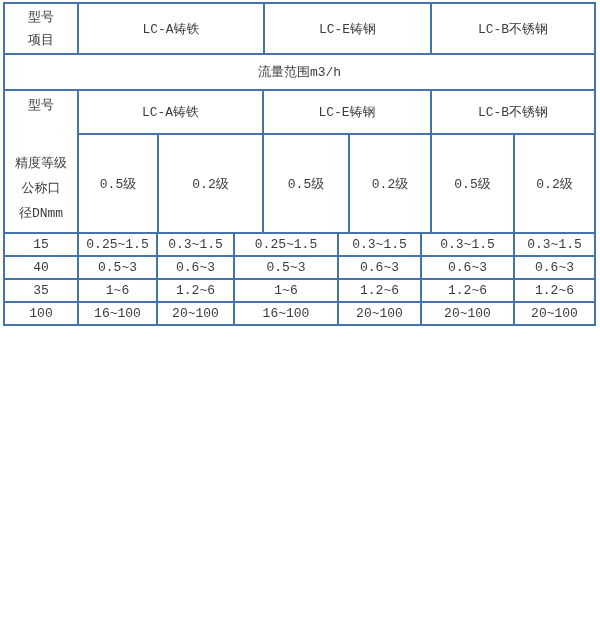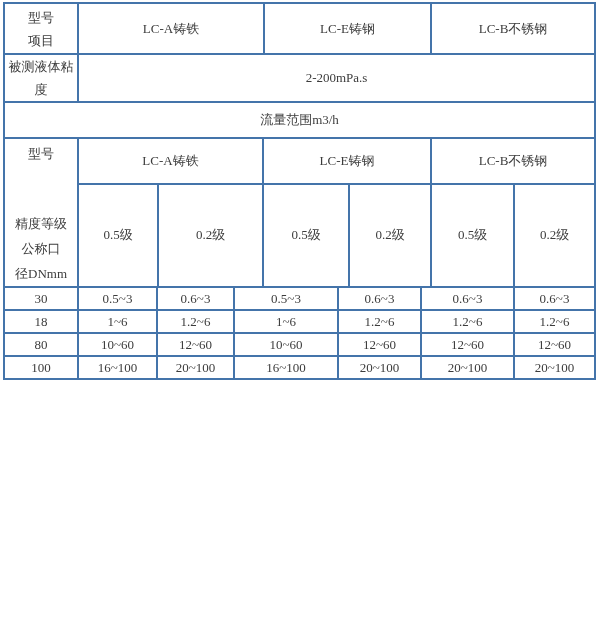--- a/index.html
+++ b/index.html
@@ -1,21 +1,21 @@
 <!DOCTYPE html>
 <html style="--border: #4474AA; --text: #3C3C3C; --bg: #FFFFFF;"><head>
 <meta charset="utf-8">
 <style>
   :root { --border:#4474AA; --text:#3C3C3C; --bg:#FFFFFF; }
   * { box-sizing: border-box; }
   body { margin:0; background:#fff; }
   .page {
     width:598px; height:639px; background:var(--bg);
     color:var(--text);
-    font-family:Liberation Serif, serif;
+    font-family:Liberation Mono, monospace;
     font-size:13px; overflow:hidden;
   }
   .wrap { padding:2px 6px 0 3px; }
   table.tbl { border-collapse:collapse; table-layout:fixed; width:591px; }
   table.tbl + table.tbl { margin-top:-2px; }
   td {
     border:2px solid var(--border);
     text-align:center; vertical-align:middle;
     padding:0 2px; overflow:hidden;
   }
@@ -25,21 +25,21 @@
   .ra1 td { height:51px; }
   .ra2 td { height:50px; }
   .ra3 td { height:48px; }
   .ra4 td { height:46px; }
   .ra5 td { height:36px;margin-top:28px; }
   
   .rb1 td { height:44px; }
   .rb2 td { height:99px; }
   td.corner { vertical-align:top; }
   .corner-top { margin-top:6px; line-height:18px; }
-  .corner-bottom { margin-top:48px; }
+  .corner-bottom { margin-top:36px; }
   .corner-bottom div { line-height:25px; }
   
   .rc td { height:23px; }
 </style>
 </head>
 <body>
 
 <div class="page">
   <div class="wrap">
 
@@ -52,27 +52,20 @@
         </colgroup>
       <tbody>
           <tr class="ra1">
         <td class="lines">
           <div>型号</div>
           <div>项目</div>
         </td>
         <td>LC-A铸铁</td>
         <td>LC-E铸钢</td>
         <td>LC-B不锈钢</td>
-      </tr>
-      <tr class="ra3">
-        <td class="lines">
-          <div>被测液体粘</div>
-          <div>度</div>
-        </td>
-        <td colspan="3">2-200mPa.s</td>
       </tr>
       <tr class="ra5">
         <td colspan="4">流量范围m3/h</td>
       </tr>
     </tbody>
       </table>
 
     <table class="tbl">
       <colgroup>
           <col style="width:74px">
@@ -113,45 +106,45 @@
           <col style="width:74px">
           <col style="width:79px">
           <col style="width:77px">
           <col style="width:104px">
           <col style="width:83px">
           <col style="width:93px">
           <col style="width:81px">
         </colgroup>
       <tbody>
       <tr class="rc">
-        <td>30</td>
+        <td>15</td>
+        <td>0.25~1.5</td>
+        <td>0.3~1.5</td>
+        <td>0.25~1.5</td>
+        <td>0.3~1.5</td>
+        <td>0.3~1.5</td>
+        <td>0.3~1.5</td>
+      </tr>
+      <tr class="rc">
+        <td>40</td>
         <td>0.5~3</td>
         <td>0.6~3</td>
         <td>0.5~3</td>
         <td>0.6~3</td>
         <td>0.6~3</td>
         <td>0.6~3</td>
       </tr>
       <tr class="rc">
-        <td>18</td>
+        <td>35</td>
         <td>1~6</td>
         <td>1.2~6</td>
         <td>1~6</td>
         <td>1.2~6</td>
         <td>1.2~6</td>
         <td>1.2~6</td>
-      </tr>
-      <tr class="rc">
-        <td>80</td>
-        <td>10~60</td>
-        <td>12~60</td>
-        <td>10~60</td>
-        <td>12~60</td>
-        <td>12~60</td>
-        <td>12~60</td>
       </tr>
       <tr class="rc">
         <td>100</td>
         <td>16~100</td>
         <td>20~100</td>
         <td>16~100</td>
         <td>20~100</td>
         <td>20~100</td>
         <td>20~100</td>
       </tr>

